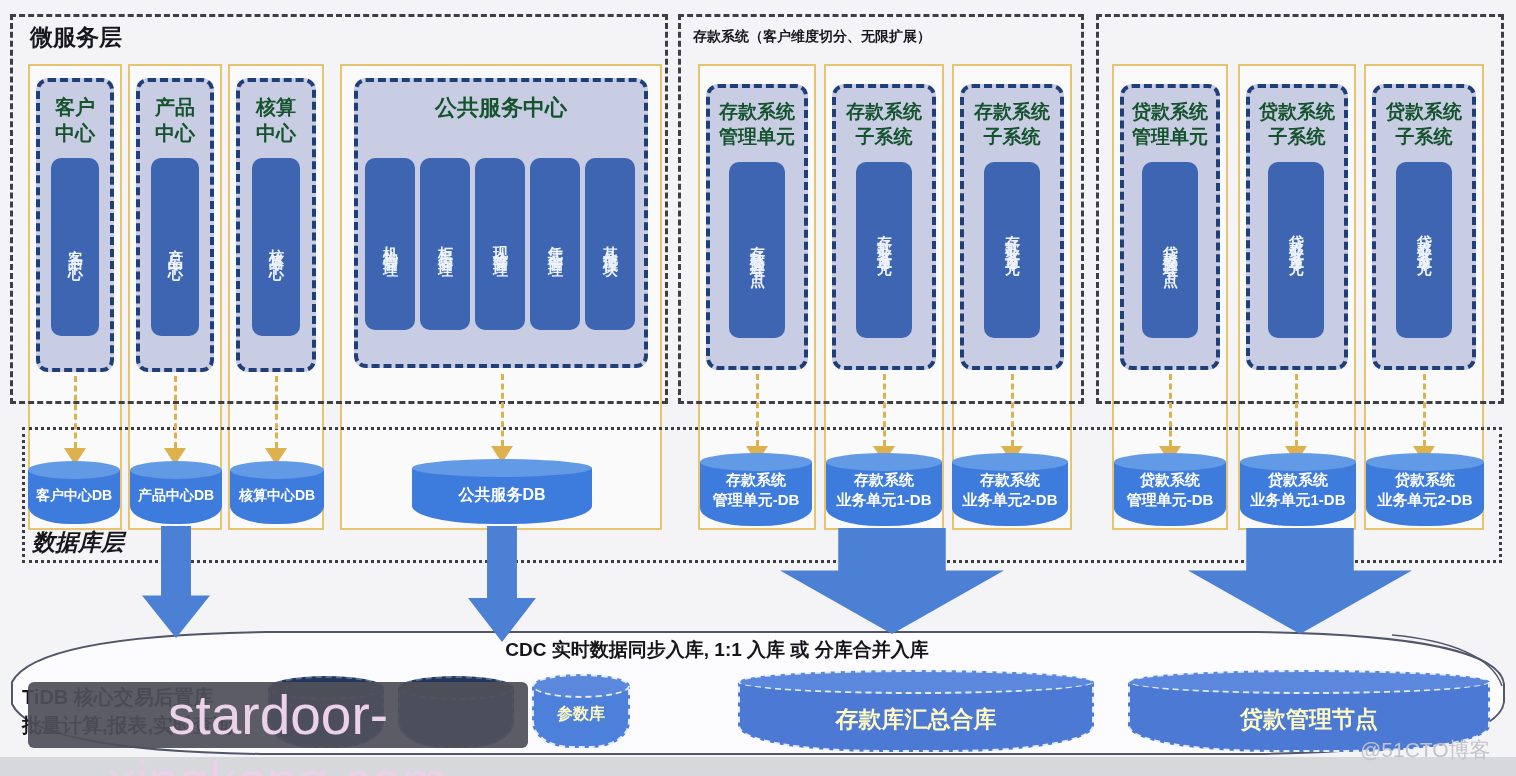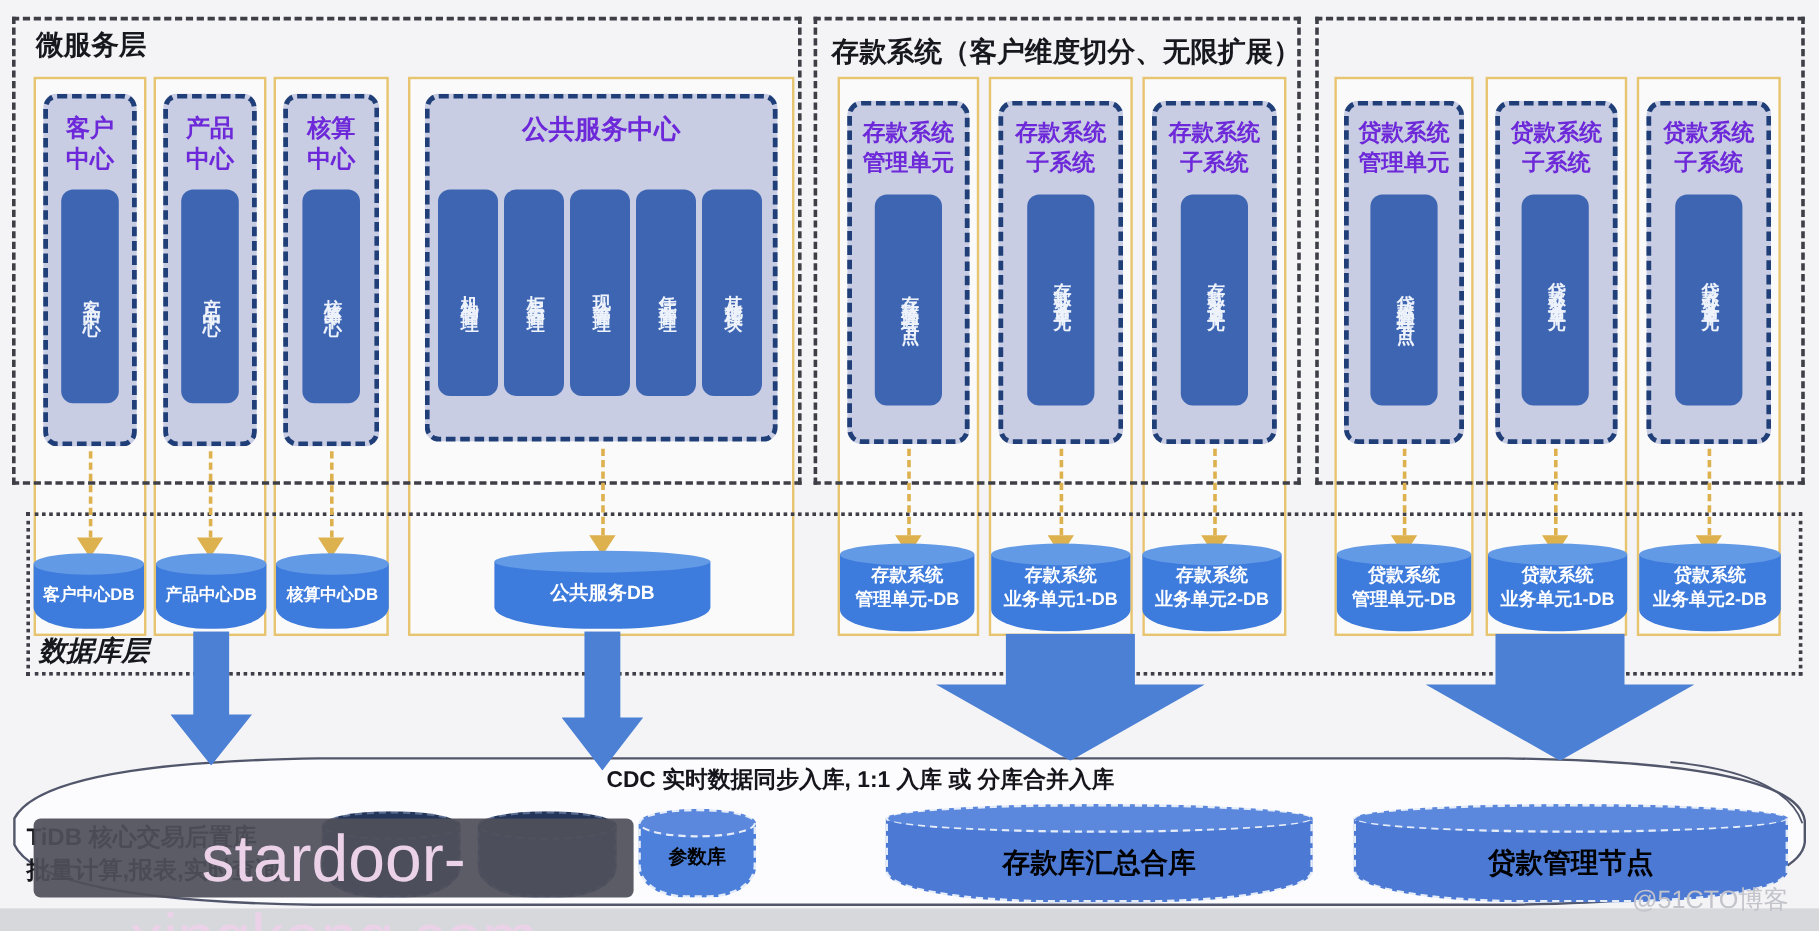--- a/index.html
+++ b/index.html
@@ -9,21 +9,21 @@
   
   .frame-dash{position:absolute;border:3px dashed #3e3e46;background:transparent;z-index:2;}
   .frame-dot{position:absolute;border:3px dotted #3e3e46;background:transparent;z-index:2;}
   .layer-title{position:absolute;font-weight:bold;color:#17171e;z-index:6;white-space:nowrap;}
   
   .ycol{position:absolute;top:64px;height:466px;border:2px solid #e7c46f;
         background:rgba(255,255,255,.55);z-index:1;box-sizing:border-box;}
   
   .sub{position:absolute;background:#c8cde3;border:4px dashed #203f78;border-radius:12px;
        z-index:3;box-sizing:border-box;text-align:center;}
-  .sub-title{font-weight:bold;color:#6d28d9;white-space:pre-line;line-height:1.3;
+  .sub-title{font-weight:bold;color:#14532d;white-space:pre-line;line-height:1.3;
              margin:12px auto 0 auto;}
   
   .pill{position:absolute;background:#3e65b2;border-radius:10px;z-index:4;
         display:flex;align-items:center;justify-content:center;}
   .pill span{writing-mode:vertical-rl;text-orientation:upright;color:#eef3fb;
              font-size:15px;font-weight:bold;letter-spacing:.35em;}
   
   .yarrow{position:absolute;width:26px;z-index:3;}
   .yarrow .yline{width:0;height:72px;margin:0 auto;border-left:3px dashed #ddb14e;}
   .yarrow .yhead{width:0;height:0;margin:0 auto;border-left:11px solid transparent;
@@ -35,21 +35,21 @@
                border-radius:50%;background:#639ae6;}
   .cyl .lbl{position:relative;z-index:1;color:#fff;font-weight:bold;white-space:pre-line;
             line-height:1.35;}
   
   .cyl2{position:absolute;background:#4b79d3;border:2px dashed rgba(255,255,255,.85);
         border-top:none;border-radius:0 0 40% 40%/0 0 26px 26px;z-index:4;text-align:center;
         box-sizing:border-box;}
   .cyl2::before{content:"";position:absolute;left:-2px;right:-2px;top:-12px;height:24px;
         border-radius:50%;background:#5b88dd;border:2px dashed rgba(255,255,255,.85);
         box-sizing:border-box;}
-  .cyl2 .lbl{position:relative;z-index:1;color:#000000;font-weight:bold;}
+  .cyl2 .lbl{position:relative;z-index:1;color:#fef9c3;font-weight:bold;}
   .cyl-dark{background:#2d4265;border-color:rgba(160,180,215,.45);}
   .cyl-dark::before{background:#24365a;border-color:rgba(160,180,215,.45);}
   
   .bigarrow{position:absolute;background:#4c80d5;z-index:5;}
   .arrow-narrow{clip-path:polygon(28% 0,72% 0,72% 62%,100% 62%,50% 100%,0 62%,28% 62%);}
   .arrow-wide{clip-path:polygon(26% 0,74% 0,74% 40%,100% 40%,50% 100%,0 40%,26% 40%);}
   
   .pool-text{position:absolute;color:#15151b;z-index:3;}
   
   .wm-box{position:absolute;background:rgba(80,80,90,.93);border-radius:6px;z-index:20;
@@ -73,21 +73,21 @@
   <div class="ycol" style="left:1112px;width:116px;"></div>
   <div class="ycol" style="left:1238px;width:118px;"></div>
   <div class="ycol" style="left:1364px;width:120px;"></div>
 
   <div class="frame-dash" style="left:10px;top:14px;width:652px;height:384px;"></div>
   <div class="frame-dash" style="left:678px;top:14px;width:400px;height:384px;"></div>
   <div class="frame-dash" style="left:1096px;top:14px;width:402px;height:384px;"></div>
   <div class="frame-dot" style="left:22px;top:427px;width:1474px;height:130px;"></div>
 
   <div class="layer-title" style="left:30px;top:22px;font-size:23px;">微服务层</div>
-  <div class="layer-title" style="left:693px;top:28px;font-size:23px;">存款系统（客户维度切分、无限扩展）</div>
+  <div class="layer-title" style="left:693px;top:28px;font-size:14px;">存款系统（客户维度切分、无限扩展）</div>
   <div class="layer-title" style="left:32px;top:527px;font-size:23px;font-style:italic;">数据库层</div>
 
   <div class="sub" style="left:36px;top:78px;width:78px;height:294px;">
     <div class="sub-title" style="font-size:20px;">客户
 中心</div>
   </div>
   <div class="sub" style="left:136px;top:78px;width:78px;height:294px;">
     <div class="sub-title" style="font-size:20px;">产品
 中心</div>
   </div>

